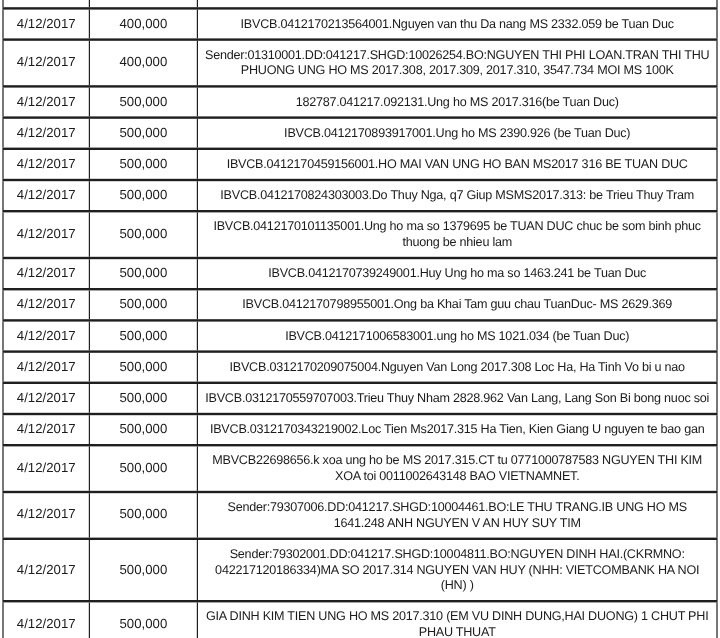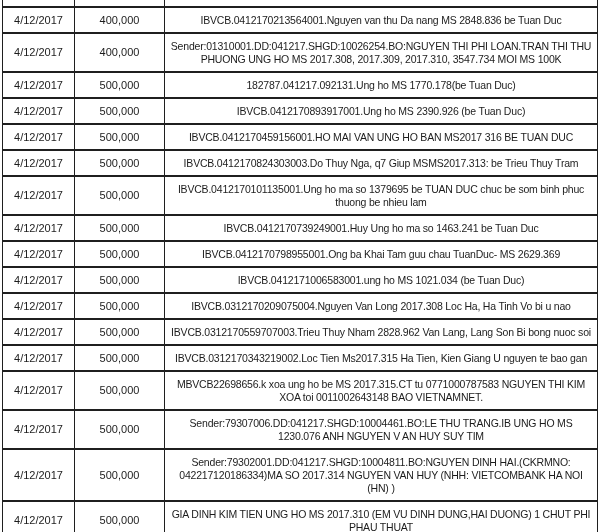--- a/index.html
+++ b/index.html
@@ -63,31 +63,31 @@
     </colgroup>
     <tbody>
       <tr class="partial-top">
         <td></td>
         <td></td>
         <td></td>
       </tr>
       <tr>
           <td class="date-cell">4/12/2017</td>
           <td class="amount-cell">400,000</td>
-          <td class="description-cell">IBVCB.0412170213564001.Nguyen van thu Da nang MS 2848.836 be Tuan Duc</td>
+          <td class="description-cell">IBVCB.0412170213564001.Nguyen van thu Da nang MS 2332.059 be Tuan Duc</td>
         </tr>
         <tr>
           <td class="date-cell">4/12/2017</td>
           <td class="amount-cell">400,000</td>
           <td class="description-cell">Sender:01310001.DD:041217.SHGD:10026254.BO:NGUYEN THI PHI LOAN.TRAN THI THU PHUONG UNG HO MS 2017.308, 2017.309, 2017.310, 3547.734 MOI MS 100K</td>
         </tr>
         <tr>
           <td class="date-cell">4/12/2017</td>
           <td class="amount-cell">500,000</td>
-          <td class="description-cell">182787.041217.092131.Ung ho MS 1770.178(be Tuan Duc)</td>
+          <td class="description-cell">182787.041217.092131.Ung ho MS 2017.316(be Tuan Duc)</td>
         </tr>
         <tr>
           <td class="date-cell">4/12/2017</td>
           <td class="amount-cell">500,000</td>
           <td class="description-cell">IBVCB.0412170893917001.Ung ho MS 2390.926 (be Tuan Duc)</td>
         </tr>
         <tr>
           <td class="date-cell">4/12/2017</td>
           <td class="amount-cell">500,000</td>
           <td class="description-cell">IBVCB.0412170459156001.HO MAI VAN UNG HO BAN MS2017 316 BE TUAN DUC</td>
@@ -133,21 +133,21 @@
           <td class="description-cell">IBVCB.0312170343219002.Loc Tien Ms2017.315 Ha Tien, Kien Giang U nguyen te bao gan</td>
         </tr>
         <tr>
           <td class="date-cell">4/12/2017</td>
           <td class="amount-cell">500,000</td>
           <td class="description-cell">MBVCB22698656.k xoa ung ho be MS 2017.315.CT tu 0771000787583 NGUYEN THI KIM XOA toi 0011002643148 BAO VIETNAMNET.</td>
         </tr>
         <tr>
           <td class="date-cell">4/12/2017</td>
           <td class="amount-cell">500,000</td>
-          <td class="description-cell">Sender:79307006.DD:041217.SHGD:10004461.BO:LE THU TRANG.IB UNG HO MS 1230.076 ANH NGUYEN V AN HUY SUY TIM</td>
+          <td class="description-cell">Sender:79307006.DD:041217.SHGD:10004461.BO:LE THU TRANG.IB UNG HO MS 1641.248 ANH NGUYEN V AN HUY SUY TIM</td>
         </tr>
         <tr>
           <td class="date-cell">4/12/2017</td>
           <td class="amount-cell">500,000</td>
           <td class="description-cell">Sender:79302001.DD:041217.SHGD:10004811.BO:NGUYEN DINH HAI.(CKRMNO: 042217120186334)MA SO 2017.314 NGUYEN VAN HUY (NHH: VIETCOMBANK HA NOI (HN) )</td>
         </tr>
         <tr>
           <td class="date-cell">4/12/2017</td>
           <td class="amount-cell">500,000</td>
           <td class="description-cell">GIA DINH KIM TIEN UNG HO MS 2017.310 (EM VU DINH DUNG,HAI DUONG) 1 CHUT PHI PHAU THUAT</td>

